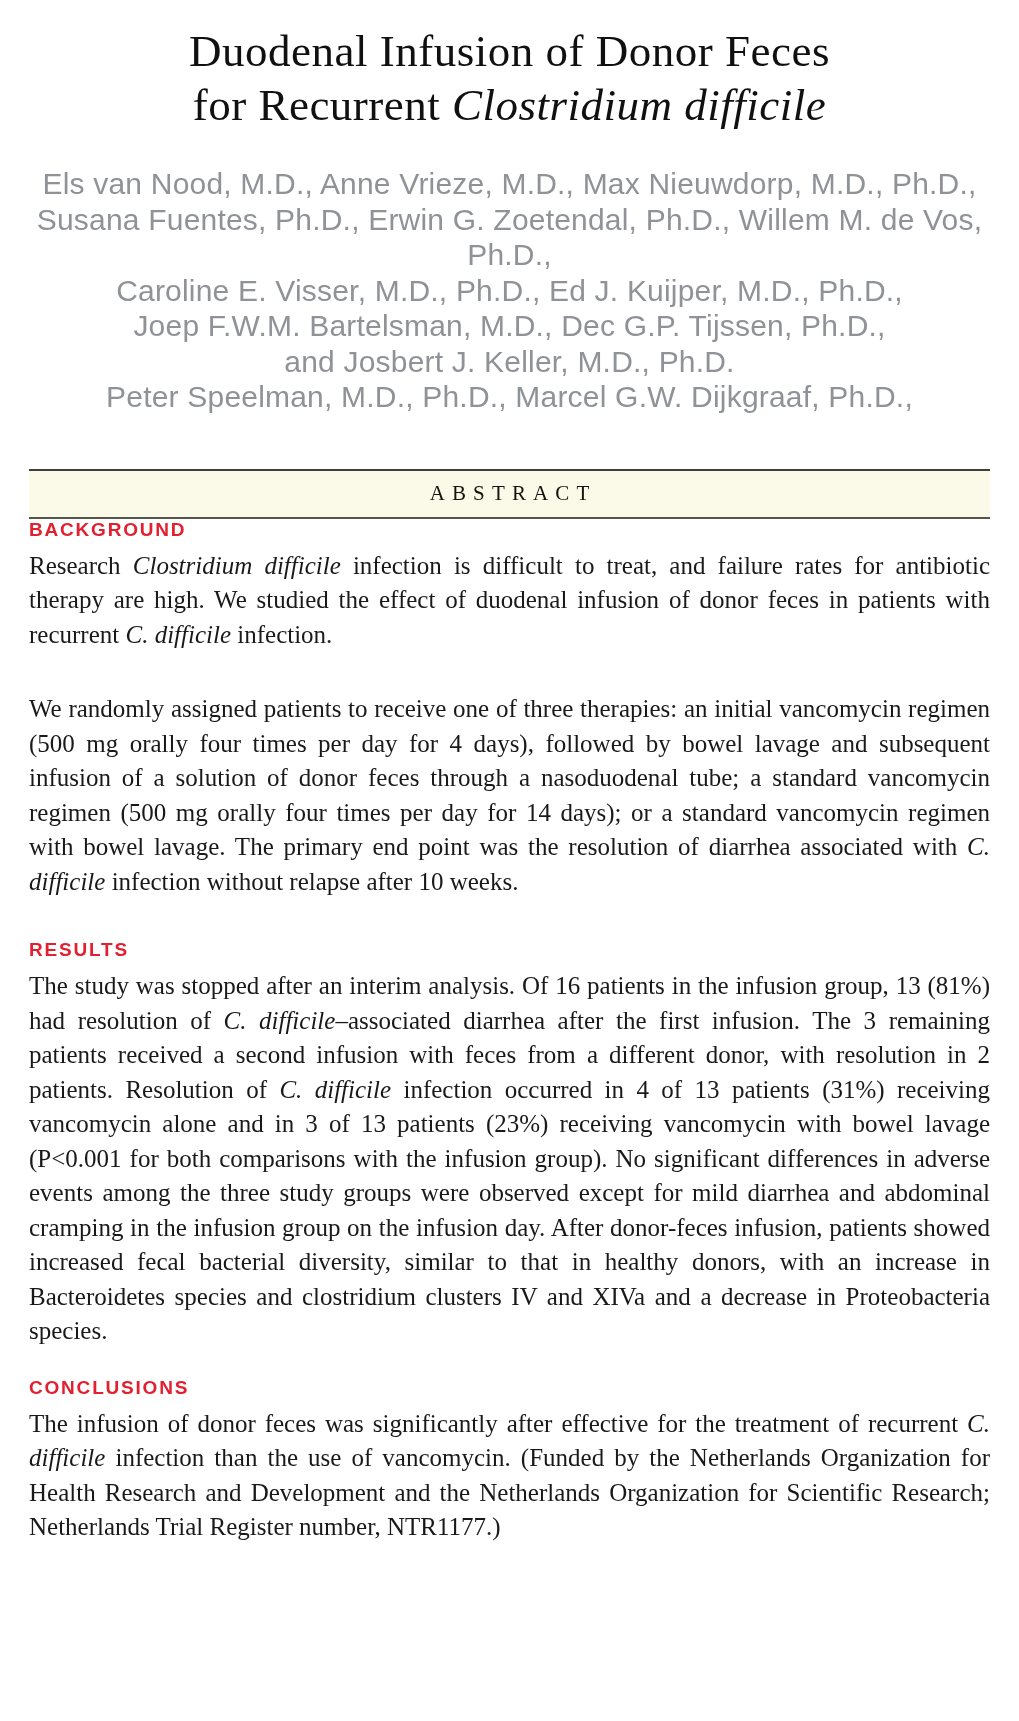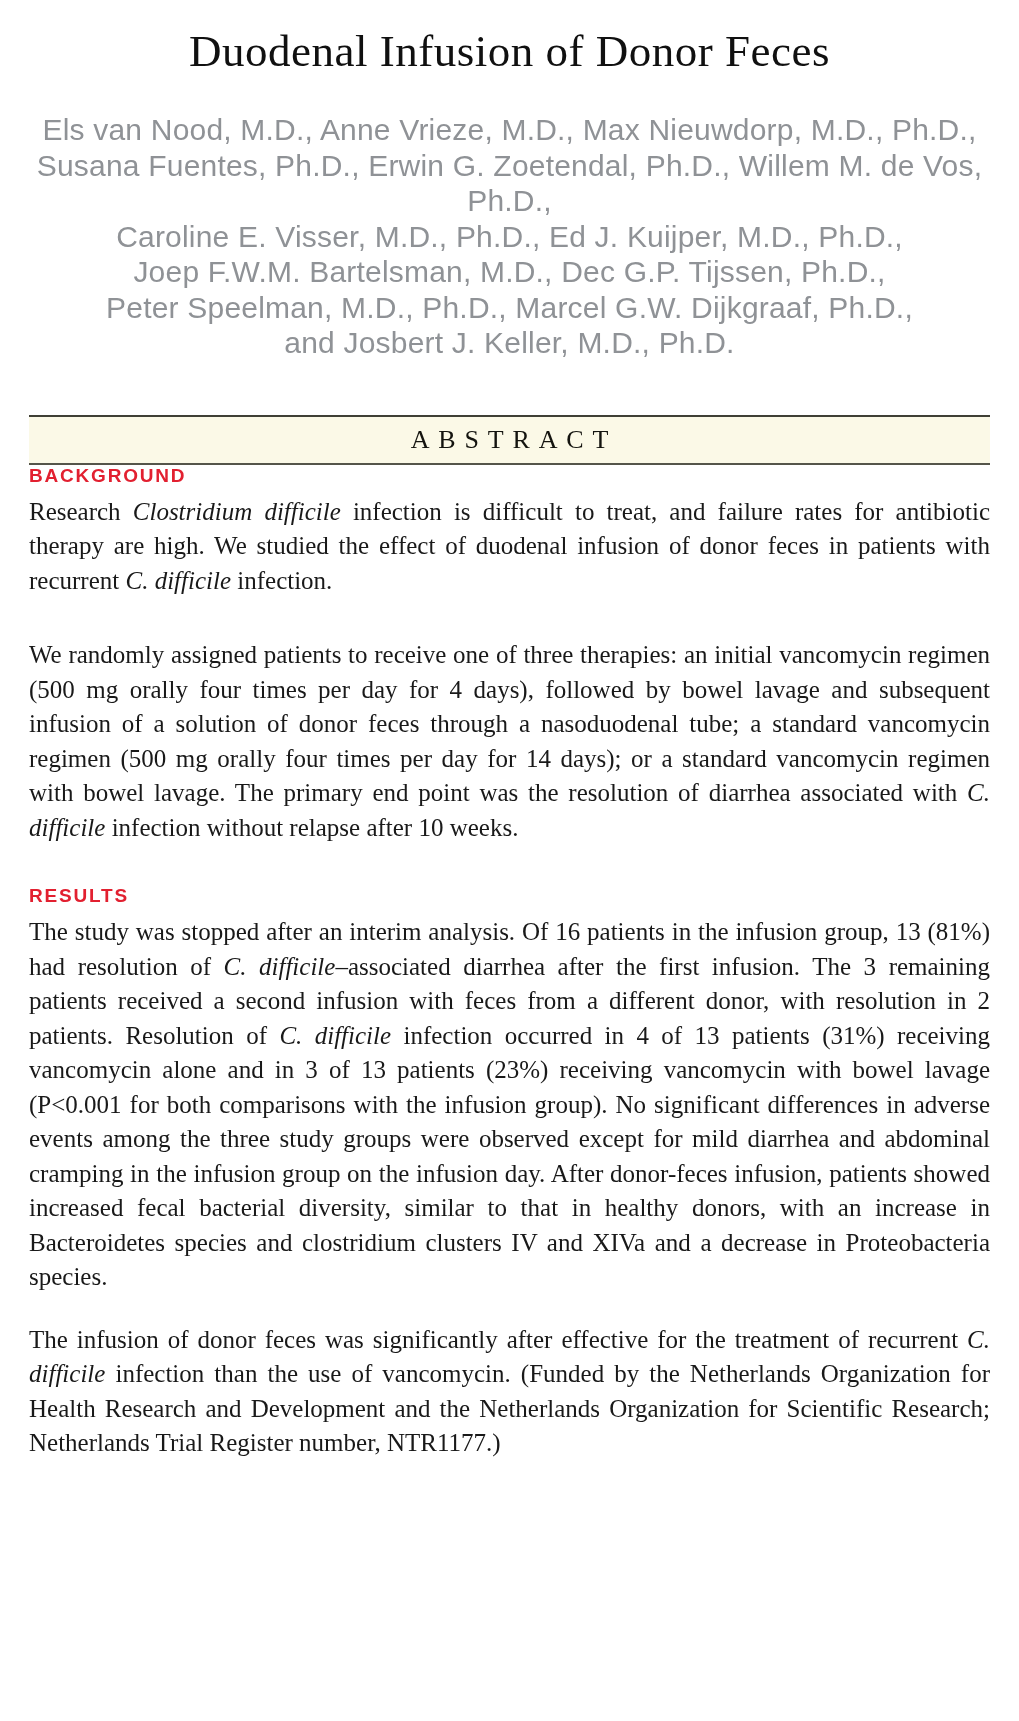--- a/index.html
+++ b/index.html
@@ -47,21 +47,21 @@
     height: 46px;
     background: var(--banner-bg);
     border-top: 2px solid var(--rule);
     border-bottom: 2px solid #55554a;
     display: flex;
     align-items: center;
     justify-content: center;
   }
   .banner-label {
     font-family: "Liberation Serif", serif;
-    font-size: 26px;
+    font-size: 21px;
     color: #14140f;
     letter-spacing: 0.34em;
     text-indent: 0.34em;
   }
   .sec h2 {
     margin: 0;
     font-family: "Liberation Sans", sans-serif;
     font-weight: bold;
     font-size: 19px;
     line-height: 22px;
@@ -82,29 +82,30 @@
   .sec-3 { margin-top: 40px; }
   .sec-4 { margin-top: 28px; }
 </style>
 </head>
 <body>
 
 <div class="page">
 
   <h1 class="title">
     <span>Duodenal Infusion of Donor Feces</span><br>
+    <span><span>for Recurrent </span><em>Clostridium difficile</em></span>
   </h1>
 
   <div class="authors">
     <div>Els van Nood, M.D., Anne Vrieze, M.D., Max Nieuwdorp, M.D., Ph.D.,</div>
     <div>Susana Fuentes, Ph.D., Erwin G. Zoetendal, Ph.D., Willem M. de Vos, Ph.D.,</div>
     <div>Caroline E. Visser, M.D., Ph.D., Ed J. Kuijper, M.D., Ph.D.,</div>
     <div>Joep F.W.M. Bartelsman, M.D., Dec G.P. Tijssen, Ph.D.,</div>
+    <div>and Josbert J. Keller, M.D., Ph.D.</div>
     <div>Peter Speelman, M.D., Ph.D., Marcel G.W. Dijkgraaf, Ph.D.,</div>
-    <div>and Josbert J. Keller, M.D., Ph.D.</div>
   </div>
 
   <div class="banner">
     <span class="banner-label">ABSTRACT</span>
   </div>
 
   <section class="sec sec-1">
     <h2>BACKGROUND</h2>
     <p><span>Research </span><em>Clostridium difficile</em><span> infection is difficult to treat, and failure rates for antibiotic therapy are high. We studied the effect of duodenal infusion of donor feces in patients with recurrent </span><em>C. difficile</em><span> infection.</span></p>
   </section>
@@ -112,16 +113,17 @@
   <section class="sec sec-2">
     <p><span>We randomly assigned patients to receive one of three therapies: an initial vancomycin regimen (500 mg orally four times per day for 4 days), followed by bowel lavage and subsequent infusion of a solution of donor feces through a nasoduodenal tube; a standard vancomycin regimen (500 mg orally four times per day for 14 days); or a standard vancomycin regimen with bowel lavage. The primary end point was the resolution of diarrhea associated with </span><em>C. difficile</em><span> infection without relapse after 10 weeks.</span></p>
   </section>
 
   <section class="sec sec-3">
     <h2>RESULTS</h2>
     <p><span>The study was stopped after an interim analysis. Of 16 patients in the infusion group, 13 (81%) had resolution of </span><em>C. difficile</em><span>–associated diarrhea after the first infusion. The 3 remaining patients received a second infusion with feces from a different donor, with resolution in 2 patients. Resolution of </span><em>C. difficile</em><span> infection occurred in 4 of 13 patients (31%) receiving vancomycin alone and in 3 of 13 patients (23%) receiving vancomycin with bowel lavage (P&lt;0.001 for both comparisons with the infusion group). No significant differences in adverse events among the three study groups were observed except for mild diarrhea and abdominal cramping in the infusion group on the infusion day. After donor-feces infusion, patients showed increased fecal bacterial diversity, similar to that in healthy donors, with an increase in Bacteroidetes species and clostridium clusters IV and XIVa and a decrease in Proteobacteria species.</span></p>
   </section>
 
   <section class="sec sec-4">
+    <h2>CONCLUSIONS</h2>
     <p><span>The infusion of donor feces was significantly after effective for the treatment of recurrent </span><em>C. difficile</em><span> infection than the use of vancomycin. (Funded by the Netherlands Organization for Health Research and Development and the Netherlands Organization for Scientific Research; Netherlands Trial Register number, NTR1177.)</span></p>
   </section>
 
 </div>
 
 </body></html>

